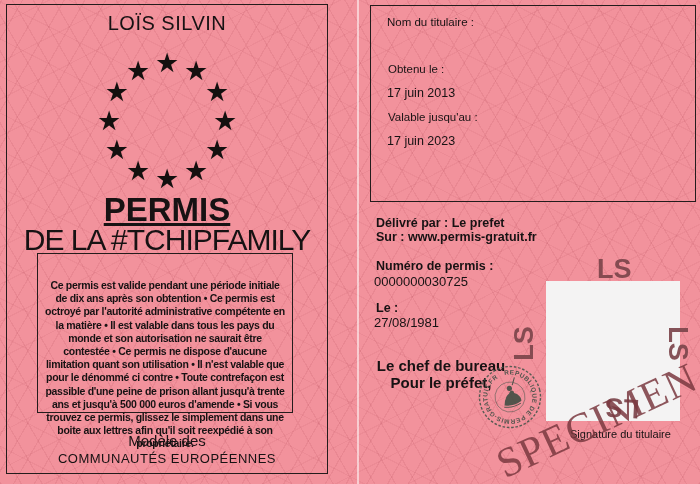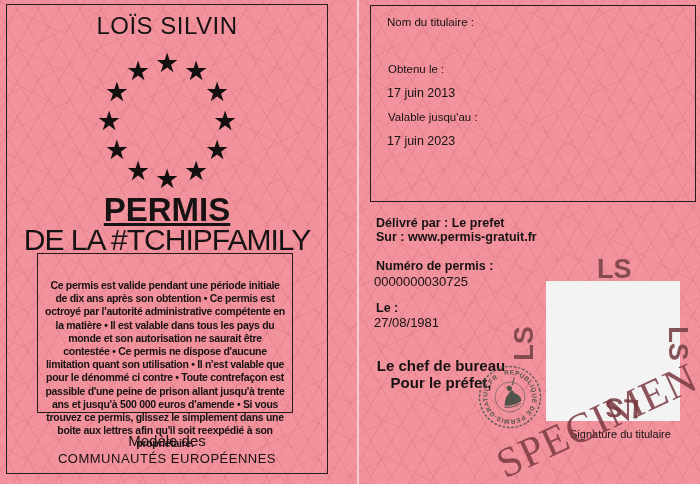--- a/index.html
+++ b/index.html
@@ -18,21 +18,21 @@
       repeating-linear-gradient(-27deg, rgba(155,45,60,.07) 0 1.2px, transparent 1.2px 33px),
       #f2929c;
   }
   
   .left-panel{
     position:absolute;left:6px;top:4px;width:320px;height:468px;
     border:1.6px solid #241c1c;
   }
   .lp-title{
     position:absolute;top:7px;left:0;width:100%;
-    text-align:center;font-size:24px;letter-spacing:.5px;font-weight:400;
+    text-align:center;font-size:20px;letter-spacing:.5px;font-weight:400;
   }
   .star{
     position:absolute;width:30px;height:30px;line-height:30px;
     text-align:center;font-size:27px;color:#14100f;
   }
   .lp-heading1{
     position:absolute;top:190px;left:0;width:100%;text-align:center;
     font-size:33px;font-weight:700;letter-spacing:0px;line-height:30px;text-decoration:underline;
   }
   .lp-heading2{

